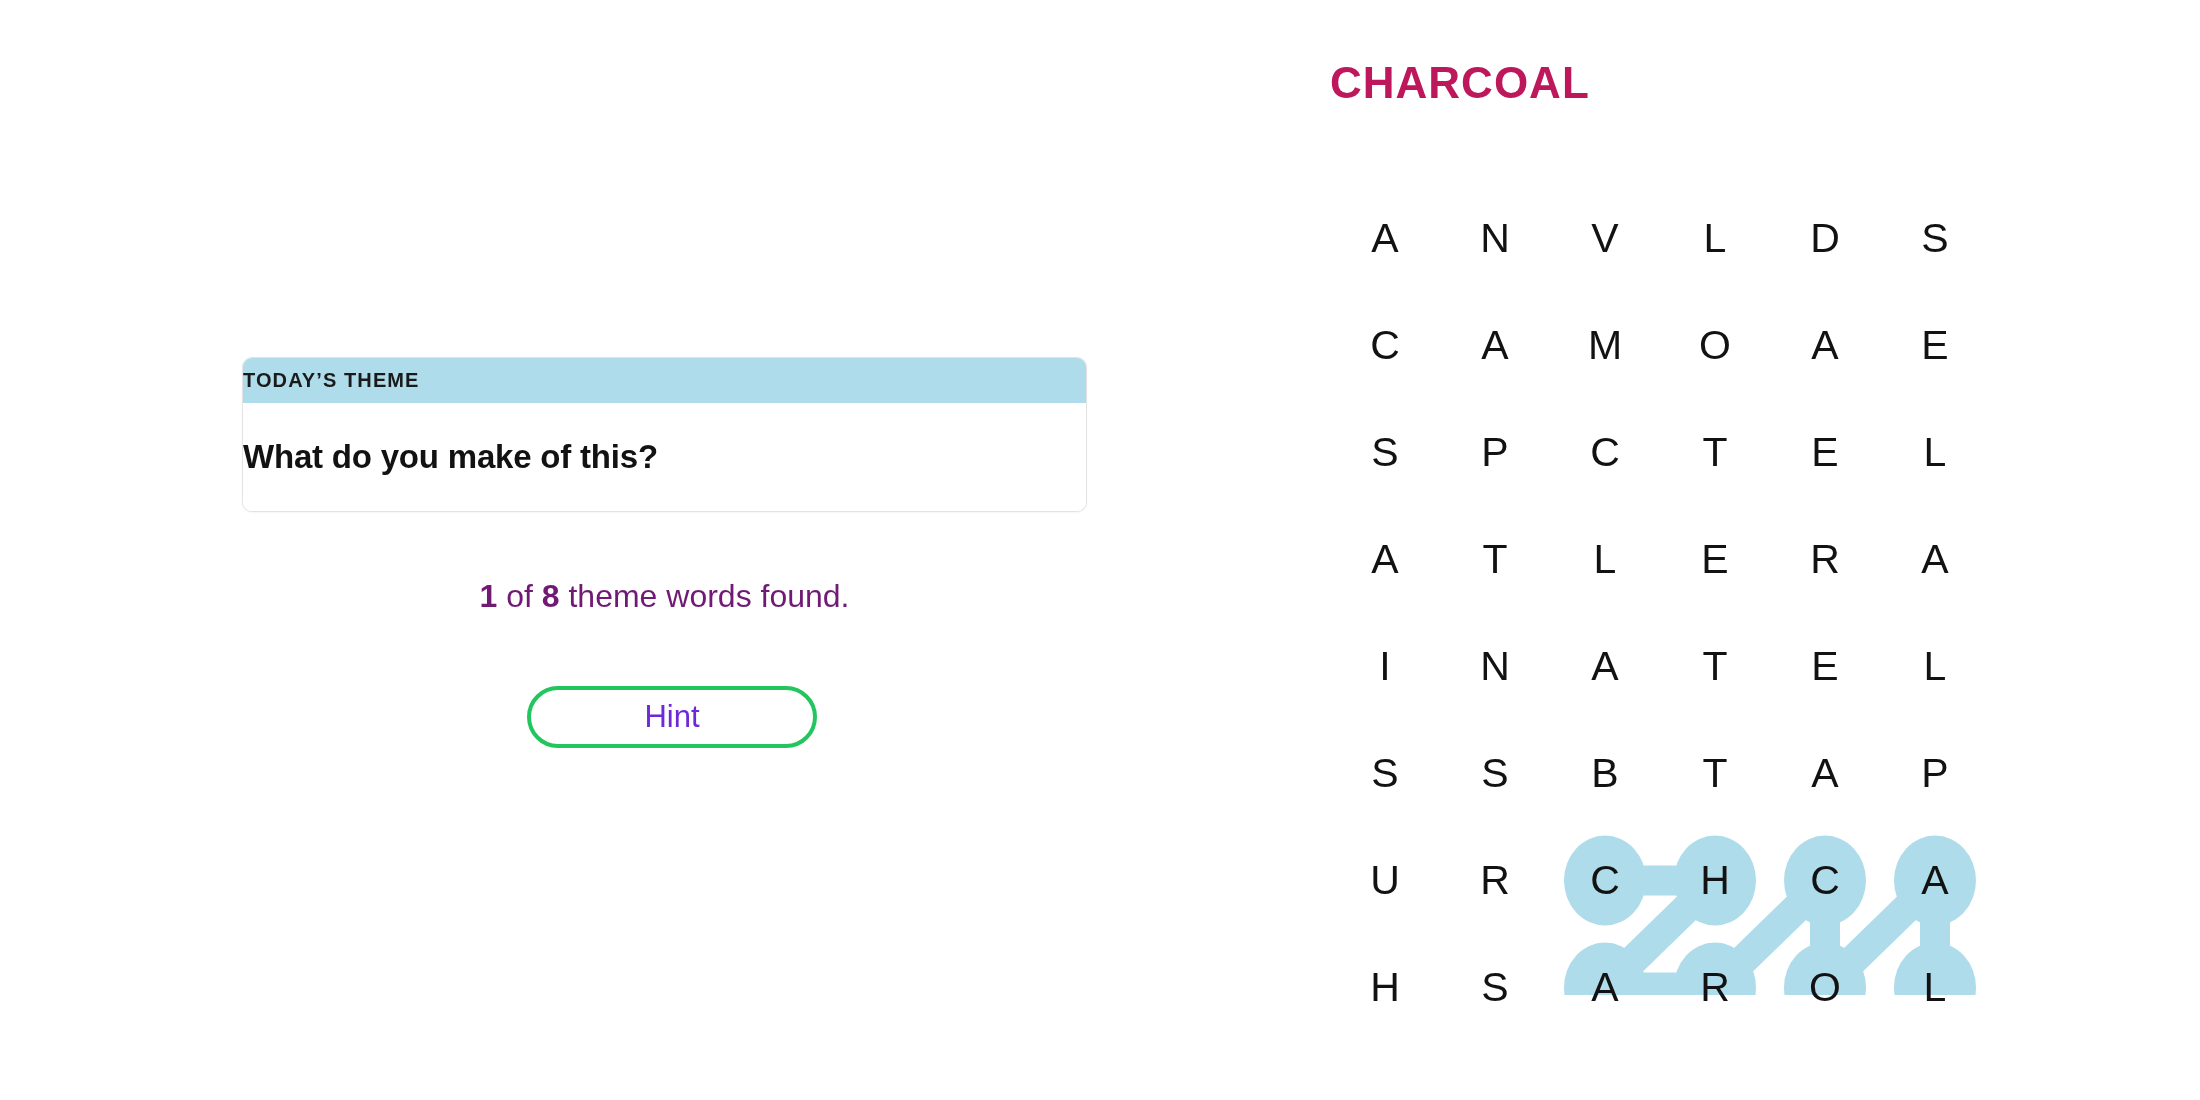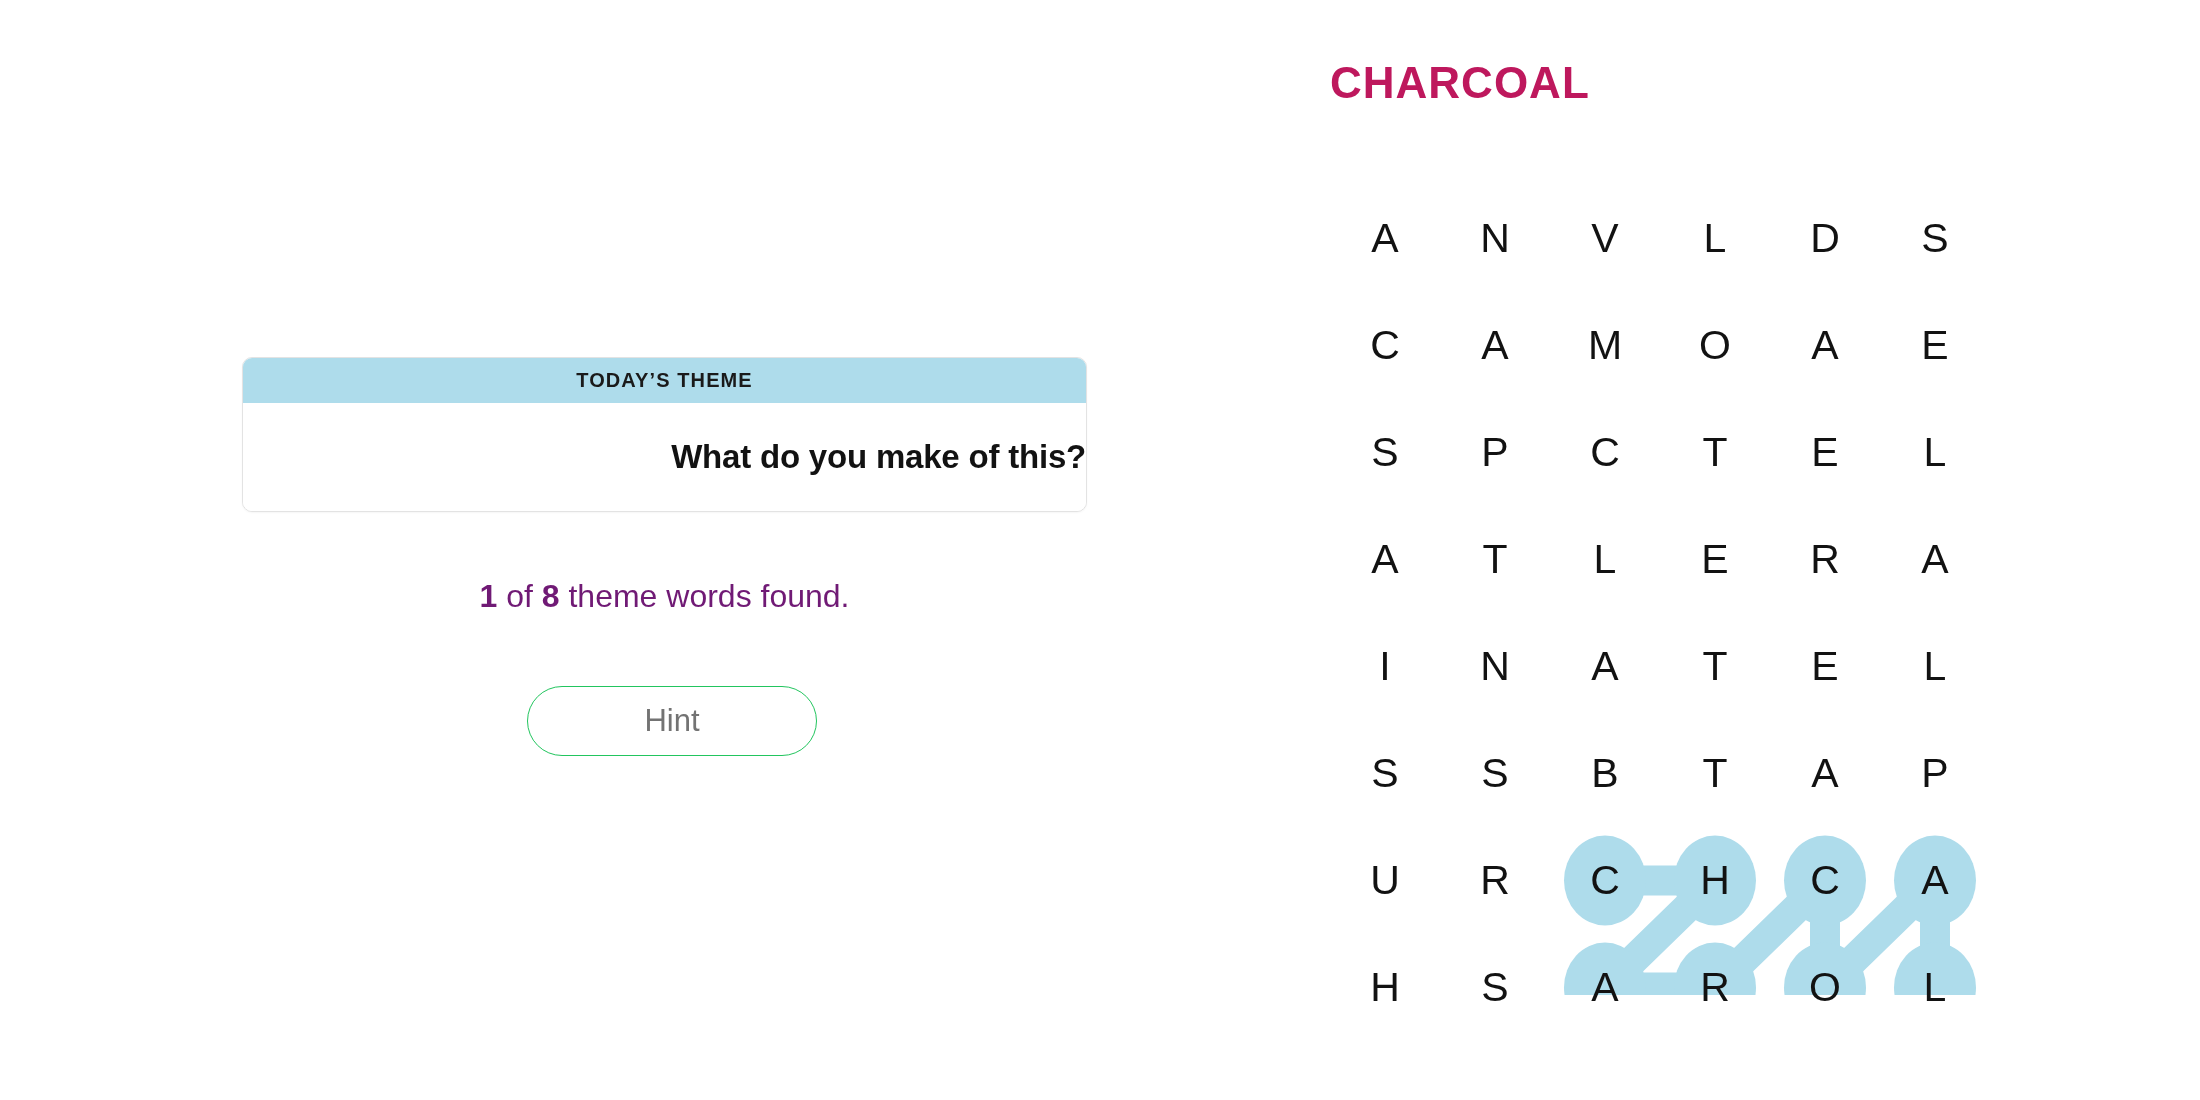--- a/index.html
+++ b/index.html
@@ -34,32 +34,31 @@
     border: 1px solid #e3e3e3;
     border-radius: 10px;
     background: #ffffff;
     box-sizing: border-box;
     overflow: hidden;
     box-shadow: 0 1px 2px rgba(0,0,0,0.04);
   }
   #theme-card-header {
     height: 45px;
     line-height: 45px;
-    text-align: center;
     background: #aedceb;
     font-size: 20px;
     font-weight: 700;
     letter-spacing: 1.1px;
     color: #1a1a1a;
   }
   #theme-card-body {
     height: 108px;
     display: flex;
     align-items: center;
-    justify-content: flex-end;
+    justify-content: flex-start;
     background: #ffffff;
   }
   #theme-text {
     font-size: 33px;
     font-weight: 700;
     color: #121212;
     letter-spacing: -0.2px;
   }
 
   #progress-line {
@@ -72,25 +71,25 @@
     color: #701a75;
     white-space: nowrap;
   }
   #progress-line b { font-weight: 700; }
 
   #hint-button {
     position: absolute;
     left: 527px;
     top: 686px;
     width: 290px;
-    height: 70px;
-    border: 1px solid #22c55e;
+    height: 62px;
+    border: 4px solid #22c55e;
     border-radius: 36px;
     background: #ffffff;
-    color: #737373;
+    color: #6d28d9;
     font-size: 31px;
     font-family: "Liberation Sans", sans-serif;
     display: flex;
     align-items: center;
     justify-content: center;
     box-sizing: border-box;
     padding: 0;
   }
 
   

